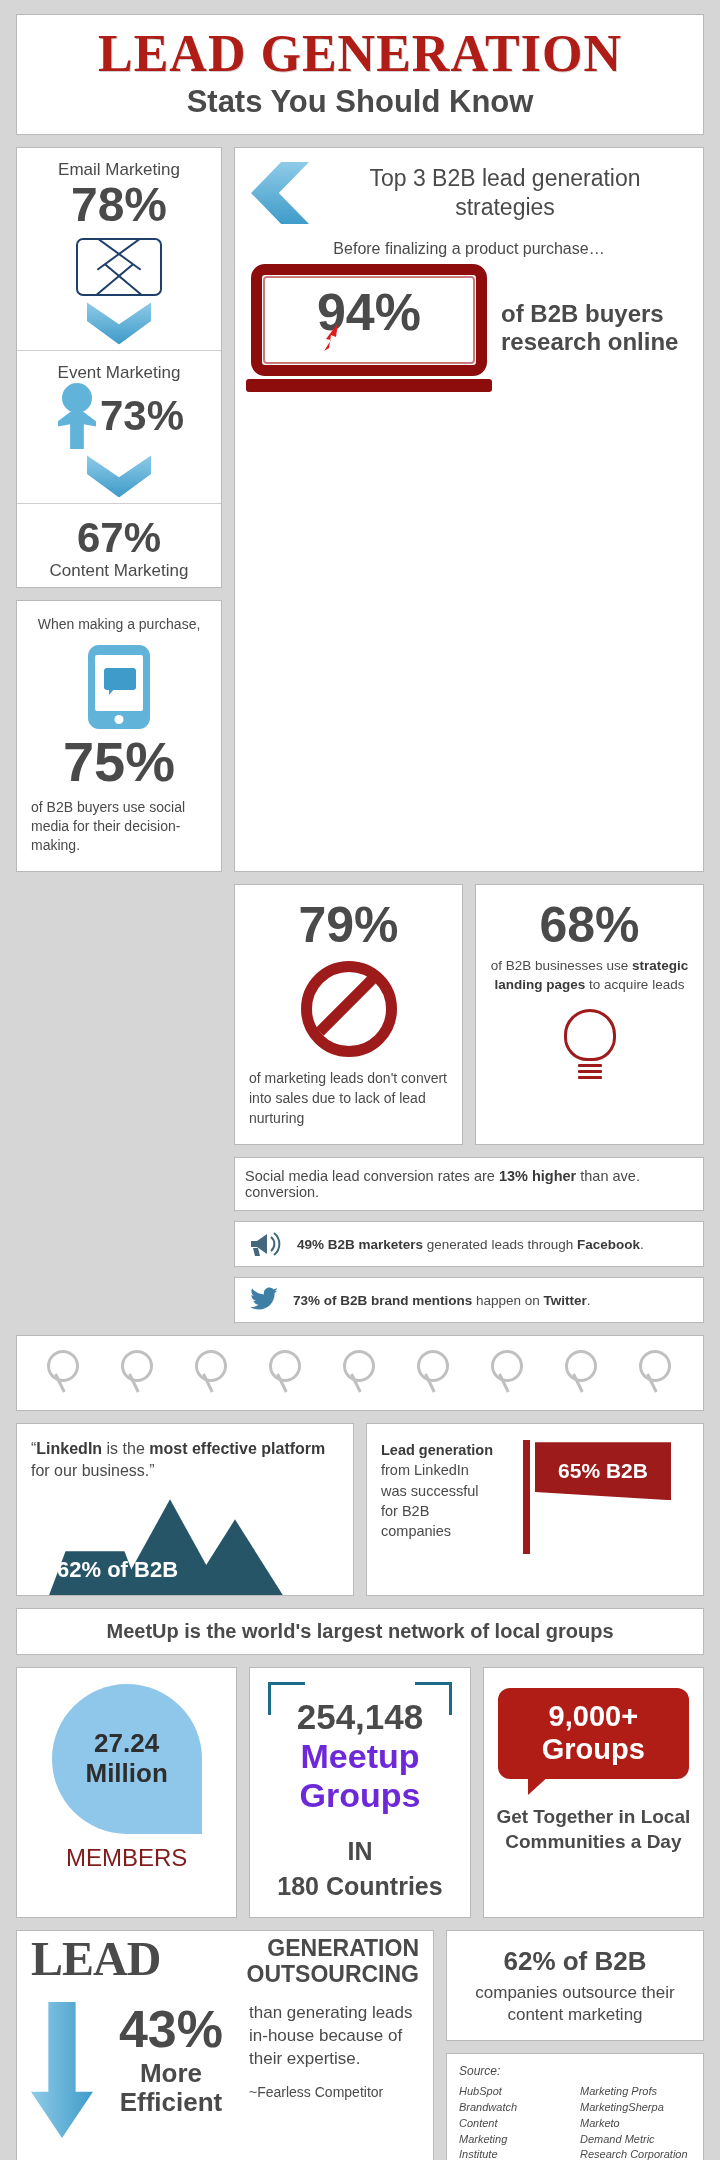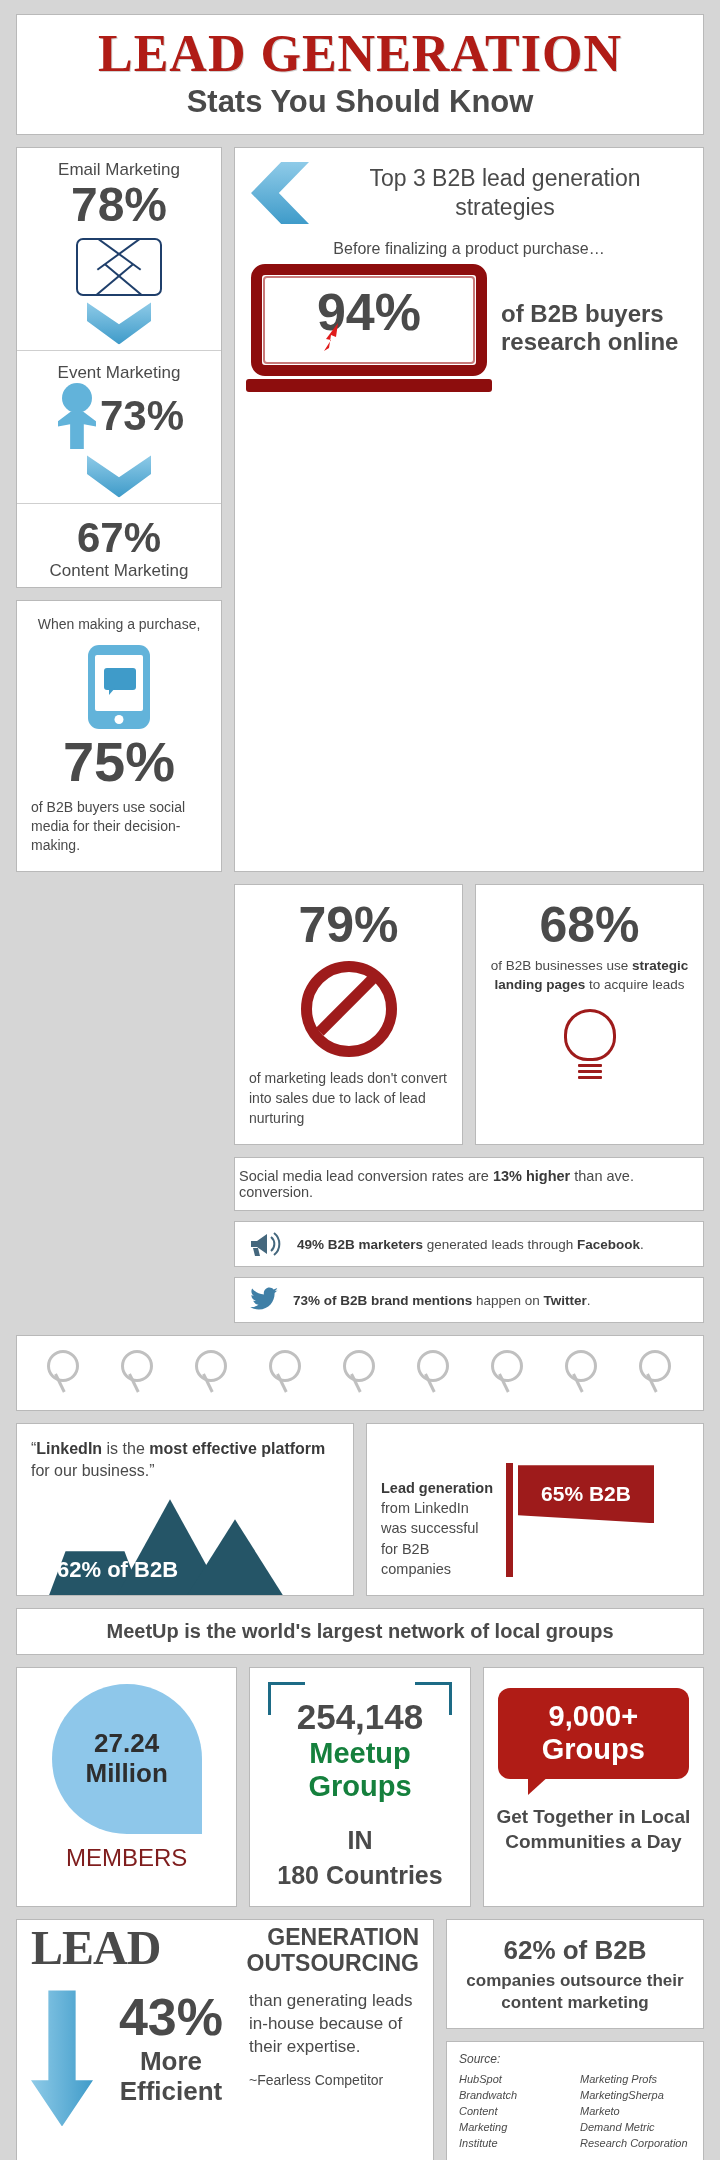--- a/index.html
+++ b/index.html
@@ -154,21 +154,21 @@
   .c68 p{font-size:13.5px;line-height:1.4;margin:6px 0 0;}
   .bulb{width:56px;height:74px;margin:14px auto 0;position:relative;}
   .bulb-glass{
     width:46px;height:46px;border:3px solid #9e1b1b;border-radius:50% 50% 45% 45%;
     margin:0 auto;background:#fff;
   }
   .bulb-base{width:24px;margin:0 auto;}
   .bulb-base span{display:block;height:3px;background:#9e1b1b;margin-top:3px;border-radius:1px;}
 
   
-  .social-line{padding:10px 4px;font-size:14.5px;}
+  .social-line{padding:10px 10px;font-size:14.5px;}
   .social-row{display:flex;align-items:center;gap:14px;padding:9px 14px;font-size:13.5px;}
   .megaphone{width:34px;height:26px;flex:0 0 34px;position:relative;}
   .twitter-bird{width:30px;height:26px;flex:0 0 30px;}
 
   
   .mag-band{padding:14px 10px;display:flex;justify-content:space-around;align-items:center;}
   .mag{width:34px;height:46px;position:relative;}
   .mag-circle{
     width:26px;height:26px;border-radius:50%;border:3px solid #c0c0c0;
   }
@@ -189,21 +189,21 @@
     left:86px;bottom:0;width:106px;height:96px;background:#255567;
     clip-path:polygon(50% 0,100% 100%,0 100%);
   }
   .mtn-right{
     left:156px;bottom:0;width:96px;height:76px;background:#255567;
     clip-path:polygon(50% 0,100% 100%,0 100%);
   }
   .mtn-label{
     position:absolute;left:26px;bottom:12px;color:#fff;font-size:22px;font-weight:bold;z-index:5;
   }
-  .li-flag{flex:1;padding:16px 14px;display:flex;align-items:flex-end;gap:5px;position:relative;}
+  .li-flag{flex:1;padding:16px 14px;display:flex;align-items:flex-start;gap:22px;position:relative;}
   .li-flag-text{font-size:14.5px;line-height:1.4;flex:0 0 112px;}
   .flag{position:relative;width:150px;height:116px;}
   .flag-cloth{
     position:absolute;left:20px;top:2px;width:136px;height:58px;background:#9e1b1b;
     clip-path:polygon(0 0,100% 0,100% 100%,0 86%);
     display:flex;align-items:center;justify-content:center;
     color:#fff;font-size:21px;font-weight:bold;
   }
   .flag-pole{position:absolute;left:8px;top:0;width:7px;height:114px;background:#9e1b1b;}
 
@@ -216,21 +216,21 @@
     color:#2e2e2e;font-weight:bold;font-size:26px;line-height:1.15;
   }
   .mu-members{font-size:24px;margin-top:10px;color:#7f1d1d;}
   .brackets{position:relative;padding:16px 8px 10px;margin:0 8px;}
   .brackets:before,.brackets:after{
     content:"";position:absolute;width:34px;height:30px;border:3px solid #1d6b86;
   }
   .brackets:before{left:0;top:0;border-right:none;border-bottom:none;}
   .brackets:after{right:0;top:0;border-left:none;border-bottom:none;}
   .mu-num{font-size:35px;font-weight:bold;color:#4a4a4a;line-height:1.1;}
-  .mu-sub{font-size:29px;font-weight:bold;color:#15803d;line-height:1.15;text-align:center;}
+  .mu-sub{font-size:34px;font-weight:bold;color:#6d28d9;line-height:1.15;text-align:center;}
   .mu-in{font-size:25px;font-weight:bold;margin-top:12px;}
   .mu-countries{font-size:25px;font-weight:bold;margin-top:6px;}
   .callout{
     background:#b01c16;color:#fff;border-radius:12px;padding:12px 8px 14px;position:relative;
     margin:6px 4px 0;font-weight:bold;font-size:29px;line-height:1.12;
   }
   .callout:after{
     content:"";position:absolute;left:30px;bottom:-16px;border-top:20px solid #b01c16;
     border-right:22px solid transparent;
   }
@@ -250,21 +250,21 @@
     background:linear-gradient(90deg,#8fcbe8 0%,#3f9bc9 100%);
     clip-path:polygon(28% 0,72% 0,72% 66%,100% 66%,50% 100%,0 66%,28% 66%);
   }
   .lead-43{font-size:52px;font-weight:bold;line-height:1.05;}
   .lead-more{font-size:26px;font-weight:bold;line-height:1.15;margin-top:2px;}
   .lead-right{flex:1;font-size:17px;line-height:1.35;}
   .lead-attrib{font-size:14px;margin-top:12px;}
   .sidecol{flex:1;display:flex;flex-direction:column;gap:12px;}
   .sixtytwo{padding:14px 12px;text-align:center;}
   .sixtytwo .hl{font-size:26px;font-weight:bold;color:#4a4a4a;line-height:1.25;}
-  .sixtytwo .sub{font-size:17px;font-weight:bold;line-height:1.3;margin-top:4px;}
+  .sixtytwo .sub{font-size:17px;font-weight:normal;line-height:1.3;margin-top:4px;}
   .source-box{padding:10px 12px;flex:1;}
   .source-title{font-size:12px;font-style:italic;margin-bottom:6px;}
   .source-cols{display:flex;gap:10px;font-size:11px;line-height:1.45;font-style:italic;}
   .source-cols div{flex:1;}
   b{color:#3a3a3a;}
 </style>
 </head>
 <body>
 
 <div class="page">

